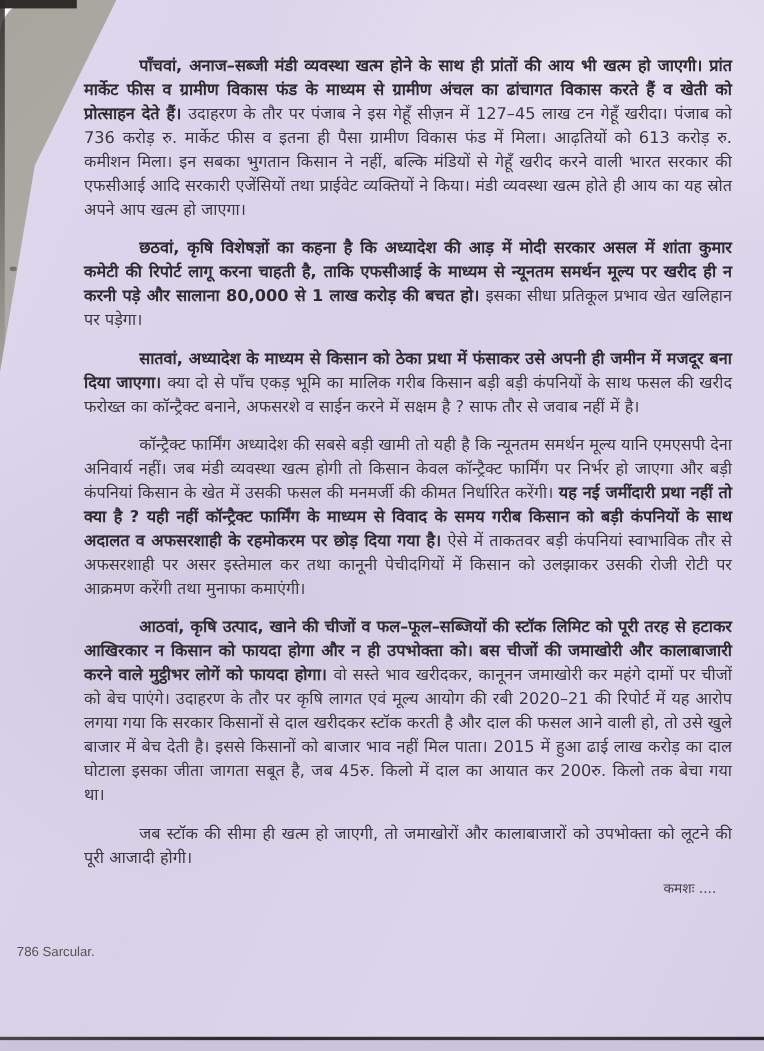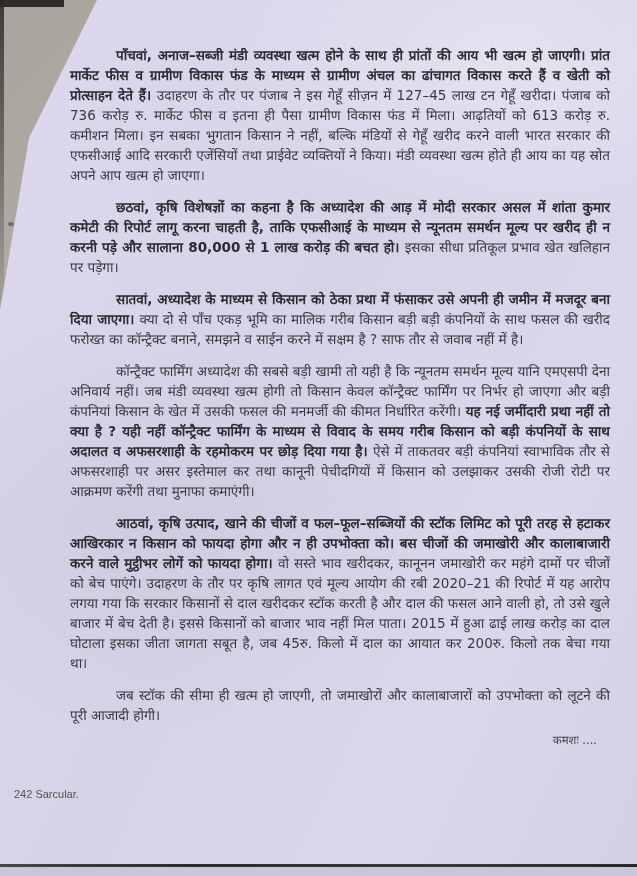--- a/index.html
+++ b/index.html
@@ -9,20 +9,21 @@
     height: 876px;
     overflow: hidden;
     font-family: "DejaVu Sans", sans-serif;
   }
   
   .scan {
     position: relative;
     width: 637px;
     height: 876px;
     background: linear-gradient(135deg, #a8a49e 0%, #b2aea8 35%, #a49f99 100%);
+    border-radius: 29px;
   }
   .corner-dark {
     position: absolute;
     left: 0; top: 0;
     width: 64px; height: 7px;
     background: #2f2d2a;
   }
   .edge-dark {
     position: absolute;
     left: 0; top: 0;
@@ -103,29 +104,29 @@
   <div class="edge-dark"></div>
   <div class="speck"></div>
 
   <div class="page">
     <div class="content">
 
       <p><span class="b">पाँचवां, अनाज–सब्जी मंडी व्यवस्था खत्म होने के साथ ही प्रांतों की आय भी खत्म हो जाएगी। प्रांत मार्केट फीस व ग्रामीण विकास फंड के माध्यम से ग्रामीण अंचल का ढांचागत विकास करते हैं व खेती को प्रोत्साहन देते हैं। </span><span class="r">उदाहरण के तौर पर पंजाब ने इस गेहूँ सीज़न में 127–45 लाख टन गेहूँ खरीदा। पंजाब को 736 करोड़ रु. मार्केट फीस व इतना ही पैसा ग्रामीण विकास फंड में मिला। आढ़तियों को 613 करोड़ रु. कमीशन मिला। इन सबका भुगतान किसान ने नहीं, बल्कि मंडियों से गेहूँ खरीद करने वाली भारत सरकार की एफसीआई आदि सरकारी एजेंसियों तथा प्राईवेट व्यक्तियों ने किया। मंडी व्यवस्था खत्म होते ही आय का यह स्रोत अपने आप खत्म हो जाएगा।</span></p>
 
       <p><span class="b">छठवां, कृषि विशेषज्ञों का कहना है कि अध्यादेश की आड़ में मोदी सरकार असल में शांता कुमार कमेटी की रिपोर्ट लागू करना चाहती है, ताकि एफसीआई के माध्यम से न्यूनतम समर्थन मूल्य पर खरीद ही न करनी पड़े और सालाना 80,000 से 1 लाख करोड़ की बचत हो। </span><span class="r">इसका सीधा प्रतिकूल प्रभाव खेत खलिहान पर पड़ेगा।</span></p>
 
-      <p><span class="b">सातवां, अध्यादेश के माध्यम से किसान को ठेका प्रथा में फंसाकर उसे अपनी ही जमीन में मजदूर बना दिया जाएगा। </span><span class="r">क्या दो से पाँच एकड़ भूमि का मालिक गरीब किसान बड़ी बड़ी कंपनियों के साथ फसल की खरीद फरोख्त का कॉन्ट्रैक्ट बनाने, समझने व साईन करने में सक्षम है ? साफ तौर से जवाब नहीं में है।</span></p>
+      <p><span class="b">सातवां, अध्यादेश के माध्यम से किसान को ठेका प्रथा में फंसाकर उसे अपनी ही जमीन में मजदूर बना दिया जाएगा। </span><span class="r">क्या दो से पाँच एकड़ भूमि का मालिक गरीब किसान बड़ी बड़ी कंपनियों के साथ फसल की खरीद फरोख्त का कॉन्ट्रैक्ट बनाने, अफसरशे व साईन करने में सक्षम है ? साफ तौर से जवाब नहीं में है।</span></p>
 
       <p><span class="r">कॉन्ट्रैक्ट फार्मिंग अध्यादेश की सबसे बड़ी खामी तो यही है कि न्यूनतम समर्थन मूल्य यानि एमएसपी देना अनिवार्य नहीं। जब मंडी व्यवस्था खत्म होगी तो किसान केवल कॉन्ट्रैक्ट फार्मिंग पर निर्भर हो जाएगा और बड़ी कंपनियां किसान के खेत में उसकी फसल की मनमर्जी की कीमत निर्धारित करेंगी। </span><span class="b">यह नई जमींदारी प्रथा नहीं तो क्या है ? यही नहीं कॉन्ट्रैक्ट फार्मिंग के माध्यम से विवाद के समय गरीब किसान को बड़ी कंपनियों के साथ अदालत व अफसरशाही के रहमोकरम पर छोड़ दिया गया है। </span><span class="r">ऐसे में ताकतवर बड़ी कंपनियां स्वाभाविक तौर से अफसरशाही पर असर इस्तेमाल कर तथा कानूनी पेचीदगियों में किसान को उलझाकर उसकी रोजी रोटी पर आक्रमण करेंगी तथा मुनाफा कमाएंगी।</span></p>
 
       <p><span class="b">आठवां, कृषि उत्पाद, खाने की चीजों व फल–फूल–सब्जियों की स्टॉक लिमिट को पूरी तरह से हटाकर आखिरकार न किसान को फायदा होगा और न ही उपभोक्ता को। बस चीजों की जमाखोरी और कालाबाजारी करने वाले मुट्ठीभर लोगें को फायदा होगा। </span><span class="r">वो सस्ते भाव खरीदकर, कानूनन जमाखोरी कर महंगे दामों पर चीजों को बेच पाएंगे। उदाहरण के तौर पर कृषि लागत एवं मूल्य आयोग की रबी 2020–21 की रिपोर्ट में यह आरोप लगया गया कि सरकार किसानों से दाल खरीदकर स्टॉक करती है और दाल की फसल आने वाली हो, तो उसे खुले बाजार में बेच देती है। इससे किसानों को बाजार भाव नहीं मिल पाता। 2015 में हुआ ढाई लाख करोड़ का दाल घोटाला इसका जीता जागता सबूत है, जब 45रु. किलो में दाल का आयात कर 200रु. किलो तक बेचा गया था।</span></p>
 
       <p><span class="r">जब स्टॉक की सीमा ही खत्म हो जाएगी, तो जमाखोरों और कालाबाजारों को उपभोक्ता को लूटने की पूरी आजादी होगी।</span></p>
 
     </div>
 
     <div class="cont">कमशः ....</div>
-    <div class="footer">242 Sarcular.</div>
+    <div class="footer">786 Sarcular.</div>
 
     <div class="bottom-line"></div>
     <div class="bottom-strip"></div>
   </div>
 </div>
 
 </body></html>

